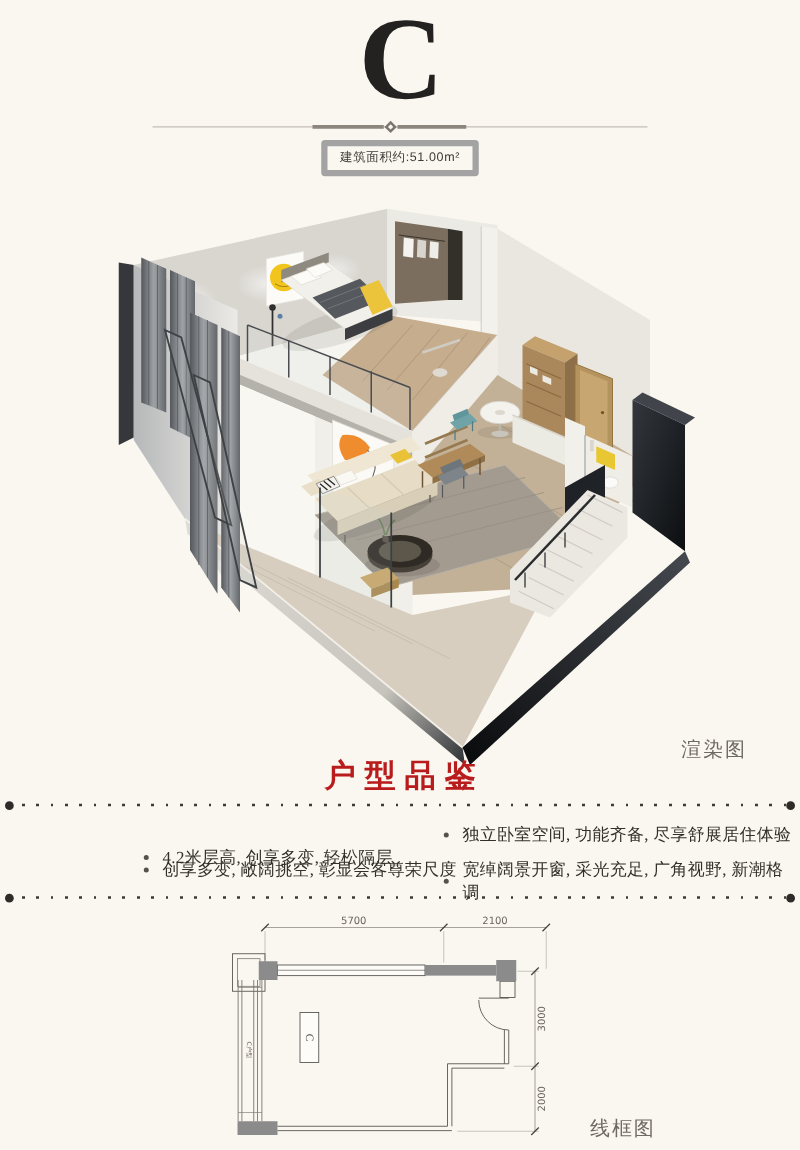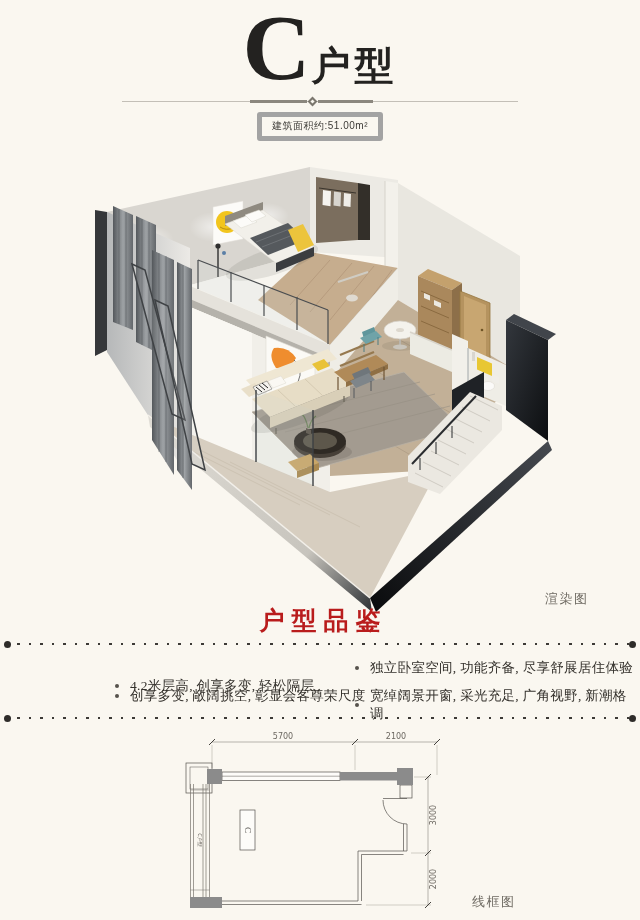--- a/index.html
+++ b/index.html
@@ -25,42 +25,41 @@
   .divider .orn::after{content:"";position:absolute;inset:2px;background:#faf7f0;}
 
   #badge-wrap{position:absolute;top:112px;left:0;right:0;text-align:center;}
   #badge-wrap span{
     display:inline-block;border:5px solid #a3a3a3;border-radius:3px;
     padding:2px 10px 3px;font-size:10px;letter-spacing:.5px;color:#3d3b37;
     font-family:"Liberation Sans","DejaVu Sans",sans-serif;
   }
 
   
-  .cap{position:absolute;font-size:13px;color:#6e6a62;letter-spacing:1.5px;}
+  .cap{position:absolute;font-size:16px;color:#6e6a62;letter-spacing:1.5px;}
 
   
   #feat-title{position:absolute;top:604px;left:0;right:0;text-align:center;
     font-size:25px;font-weight:600;letter-spacing:7px;text-indent:7px;color:#b91c1c;}
   .dotline{position:absolute;left:6px;width:628px;height:3px;
     background-image:repeating-linear-gradient(90deg,#3c3a36 0,#3c3a36 2.2px,transparent 2.2px,transparent 11.5px);
     background-position:center;background-repeat:no-repeat;background-size:100% 2.2px;}
   .dotline::before,.dotline::after{content:"";position:absolute;top:-2.4px;width:7px;height:7px;border-radius:50%;background:#2e2c29;}
   .dotline::before{left:-2px;}
   .dotline::after{right:-2px;}
   .feat{position:absolute;display:flex;align-items:center;font-size:13.5px;color:#33302b;letter-spacing:.3px;}
   .feat .bdot{width:4px;height:4px;border-radius:50%;background:#55524c;margin-right:11px;flex:0 0 auto;}
 
   svg{display:block;}
 </style>
 </head>
 <body>
 
 <div id="title">
   <span class="big-c">C</span>
-  <span class="suffix">户型</span>
 </div>
 
 <div class="divider">
   <div class="line"></div>
   <div class="seg l"></div>
   <div class="seg r"></div>
   <div class="orn"></div>
 </div>
 
 <div id="badge-wrap">

